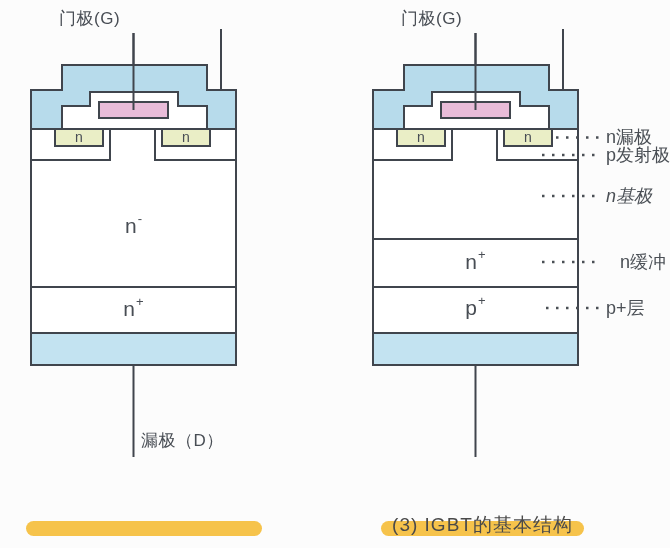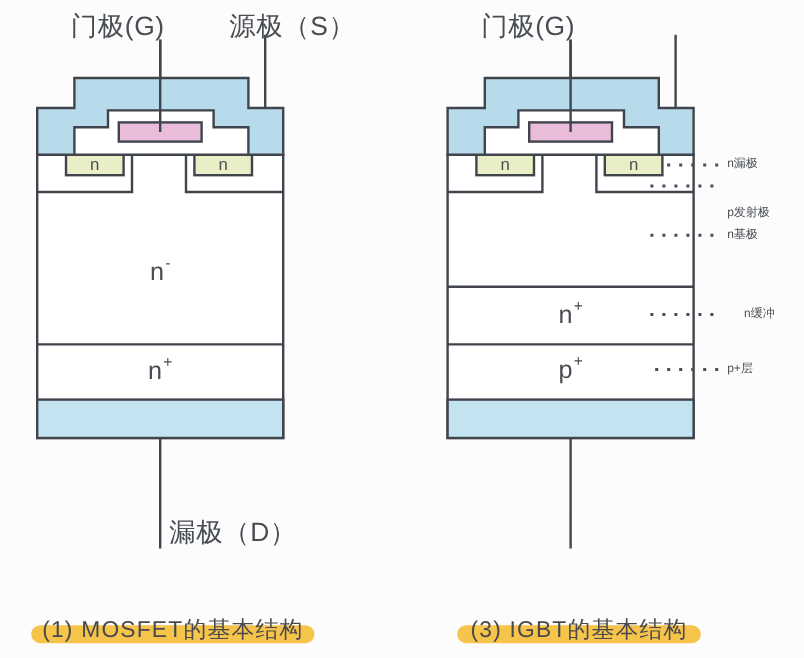--- a/index.html
+++ b/index.html
@@ -17,25 +17,25 @@
   .gate   { fill:var(--gate-poly,#e9bcd9);    stroke:var(--outline,#40454d); stroke-width:2; }
   .body   { fill:#ffffff;                     stroke:var(--outline,#40454d); stroke-width:2; }
   .bottom { fill:var(--metal-bottom,#c3e3f1); stroke:var(--outline,#40454d); stroke-width:2; }
   .nreg   { fill:var(--n-region,#eaeec6);     stroke:var(--outline,#40454d); stroke-width:2; }
   .edge   { fill:none; stroke:var(--outline,#40454d); stroke-width:2; }
   .wire   { fill:none; stroke:var(--outline,#40454d); stroke-width:2; }
   .leader { fill:none; stroke:#4a4f55; stroke-width:2.5; stroke-dasharray:2.5 7.5; }
 
   
   .lbl { position:absolute; white-space:nowrap; }
-  .toplbl, .botlbl { font-size:22px; letter-spacing:0.5px; color:#484d54; }
+  .toplbl, .botlbl { font-size:17px; letter-spacing:0.5px; color:#484d54; }
   .region { position:absolute; font-size:21px; text-align:center; color:#484d54; }
   .region sup { font-size:13px; position:relative; top:-2px; margin-left:1px; }
   .nboxlbl { position:absolute; font-size:14px; line-height:17px; text-align:center; color:#484d54; }
-  .side { position:absolute; font-size:10px; line-height:16px; color:#4a4f55; white-space:nowrap; }
+  .side { position:absolute; font-size:18px; line-height:16px; color:#4a4f55; white-space:nowrap; }
   .pill { position:absolute; height:15px; border-radius:8px; background:var(--highlight,#f6c34b); }
   .caption { position:absolute; font-size:19px; letter-spacing:1px; text-align:center; color:#4a4a4a; white-space:nowrap; }
 </style>
 </head>
 <body>
 
 <div class="stage">
 
   <svg class="shapes" width="670" height="548" viewBox="0 0 670 548">
 
@@ -81,52 +81,50 @@
 
       <line class="leader" x1="556" y1="137.5" x2="601" y2="137.5"></line>
       <line class="leader" x1="542" y1="155" x2="601" y2="155"></line>
       <line class="leader" x1="542" y1="196" x2="601" y2="196"></line>
       <line class="leader" x1="542" y1="262" x2="601" y2="262"></line>
       <line class="leader" x1="546" y1="308" x2="601" y2="308"></line>
     </g>
   </svg>
 
   <div class="lbl toplbl" style="left:59px; top:7px;">门极(G)</div>
-  <div class="lbl toplbl" style="left:191px; top:7px;">源极（S）</div>
 
   <div class="nboxlbl" style="left:55px;  top:129px; width:48px;">n</div>
   <div class="nboxlbl" style="left:162px; top:129px; width:48px;">n</div>
 
   <div class="region" style="left:113px; top:213px; width:41px;">
     <span>n</span><sup>-</sup>
   </div>
   <div class="region" style="left:113px; top:296px; width:41px;">
     <span>n</span><sup>+</sup>
   </div>
 
   <div class="lbl botlbl" style="left:141px; top:429px;text-align:right;">漏极（D）</div>
 
   <div class="pill" style="left:26px; top:521px; width:236px;"></div>
-  <div class="caption" style="left:26px; top:512px; width:236px;">(1) MOSFET的基本结构</div>
 
   <div class="lbl toplbl" style="left:401px; top:7px;">门极(G)</div>
 
   <div class="nboxlbl" style="left:397px; top:129px; width:48px;">n</div>
   <div class="nboxlbl" style="left:504px; top:129px; width:48px;">n</div>
 
   <div class="region" style="left:455px; top:249px; width:41px;">
     <span>n</span><sup>+</sup>
   </div>
   <div class="region" style="left:455px; top:295px; width:41px;">
     <span>p</span><sup>+</sup>
   </div>
 
   <div class="side" style="left:606px; top:129px;">n漏极</div>
-  <div class="side" style="left:606px; top:147px;margin-top:23px;">p发射极</div>
-  <div class="side" style="left:606px; top:188px;">n基极</div>
+  <div class="side" style="left:606px; top:147px;">p发射极</div>
+  <div class="side" style="left:606px; top:188px;font-style:italic;">n基极</div>
   <div class="side" style="left:620px; top:254px;">n缓冲</div>
   <div class="side" style="left:606px; top:300px;text-align:center;">p+层</div>
 
 
   <div class="pill" style="left:381px; top:521px; width:203px;"></div>
   <div class="caption" style="left:381px; top:512px; width:203px;">(3) IGBT的基本结构</div>
 
 </div>
 
 </body></html>

